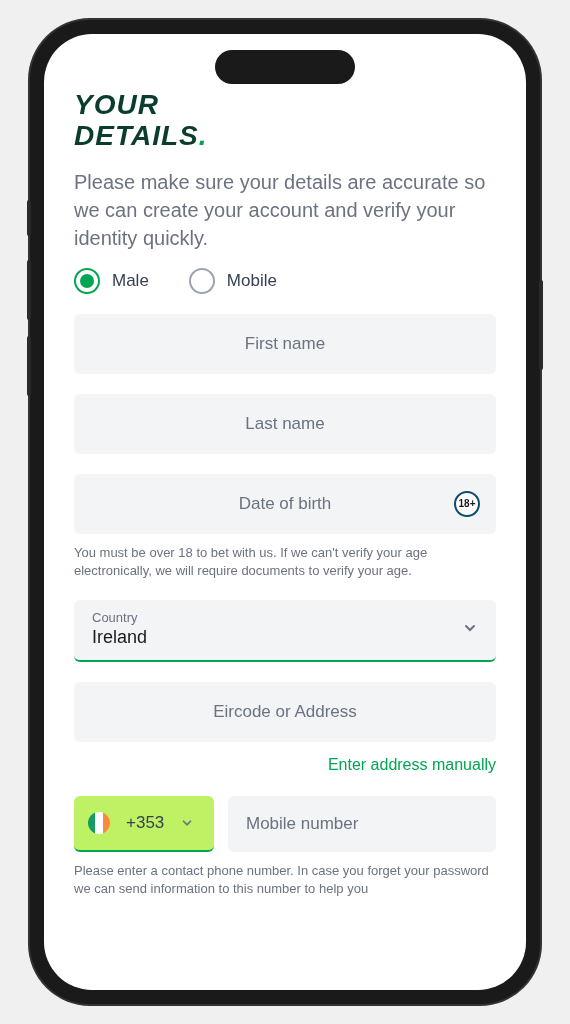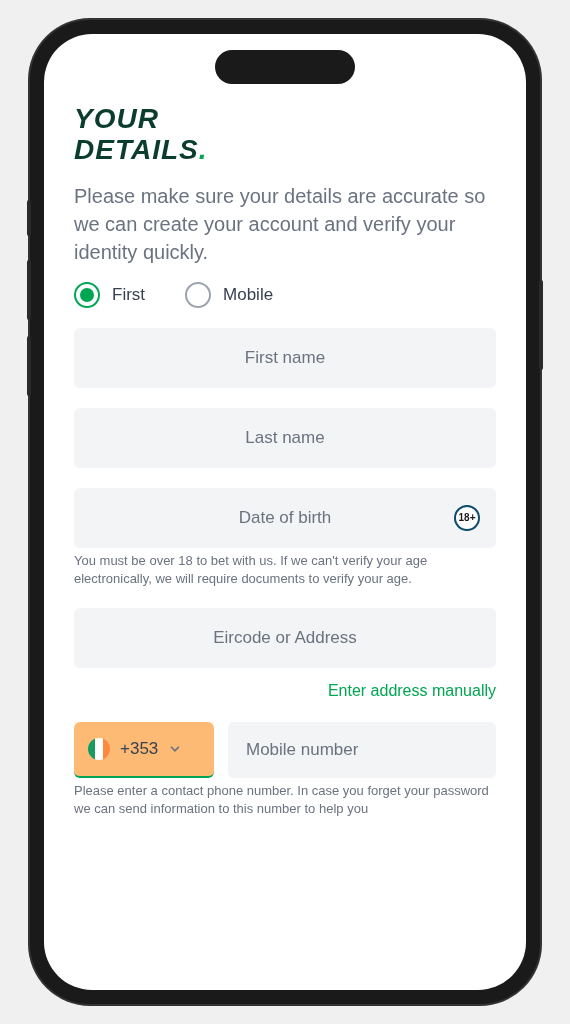--- a/index.html
+++ b/index.html
@@ -34,21 +34,21 @@
       top: 16px;
       left: 50%;
       transform: translateX(-50%);
       width: 140px;
       height: 34px;
       background: #1a1a1a;
       border-radius: 20px;
       z-index: 10;
     }
     .content {
-      padding: 70px 30px 20px 30px;
+      padding: 56px 30px 20px 30px;
       height: 100%;
       overflow-y: auto;
     }
     .title {
       font-size: 28px;
       font-weight: 900;
       font-style: italic;
       color: #0a3d2e;
       letter-spacing: 1px;
       line-height: 1.1;
@@ -136,21 +136,21 @@
       border-radius: 50%;
       display: flex;
       align-items: center;
       justify-content: center;
       font-size: 10px;
       font-weight: 700;
       color: #1a1a1a;
       background: #fff;
     }
     .helper-text {
-      margin-top: 4px;
+      margin-top: 10px;
       color: #6b7280;
       font-size: 13px;
       line-height: 1.4;
     }
     .select-wrapper {
       position: relative;
       margin-top: 20px;
       background: #f3f4f6;
       border-radius: 6px;
       border-bottom: 2px solid #00a651;
@@ -179,27 +179,27 @@
       font-size: 16px;
       font-weight: 500;
       cursor: pointer;
     }
     .phone-row {
       display: flex;
       gap: 14px;
       margin-top: 22px;
     }
     .phone-code {
-      background: #fdba74;
+      background: #bef264;
       border-radius: 6px;
       border-bottom: 2px solid #00a651;
       padding: 16px 14px;
       display: flex;
       align-items: center;
-      gap: 10px;
+      gap: 16px;
       font-size: 17px;
       color: #374151;
       min-width: 140px;
     }
     .flag {
       width: 22px;
       height: 22px;
       border-radius: 50%;
       background: linear-gradient(90deg, #169b62 33%, #fff 33%, #fff 66%, #ff883e 66%);
       flex-shrink: 0;
@@ -244,39 +244,48 @@
       </div>
 
       <p class="subtitle">Please make sure your details are accurate so we can create your account and verify your identity quickly.</p>
 
 
       <div class="radio-group">
         <div class="radio-option">
           <div class="radio-circle selected">
             <div class="radio-dot"></div>
           </div>
-          <span class="radio-label">First</span>
+          <span class="radio-label">Male</span>
         </div>
         <div class="radio-option">
           <div class="radio-circle"></div>
           <span class="radio-label">Mobile</span>
         </div>
       </div>
 
       <input class="input-field" placeholder="First name" style="">
 
       <input class="input-field" placeholder="Last name" style="">
 
       <div class="input-wrapper">
         <input class="input-field" placeholder="Date of birth" style="">
         <div class="age-badge">18+</div>
       </div>
 
       <p class="helper-text">You must be over 18 to bet with us. If we can't verify your age electronically, we will require documents to verify your age.</p>
 
+      <div class="select-wrapper">
+        <div class="select-label">Country</div>
+        <div class="select-value">Ireland</div>
+        <span class="chevron">
+          <svg width="16" height="16" viewBox="0 0 16 16">
+              <path d="M4 6l4 4 4-4" stroke="#6b7280" stroke-width="2" fill="none" stroke-linecap="round"></path>
+            </svg>
+        </span>
+      </div>
 
       <input class="input-field" placeholder="Eircode or Address" style="">
 
 
       <div class="link-text">Enter address manually</div>
 
       <div class="phone-row">
         <div class="phone-code">
           <div class="flag"></div>
           <span>+353</span>

